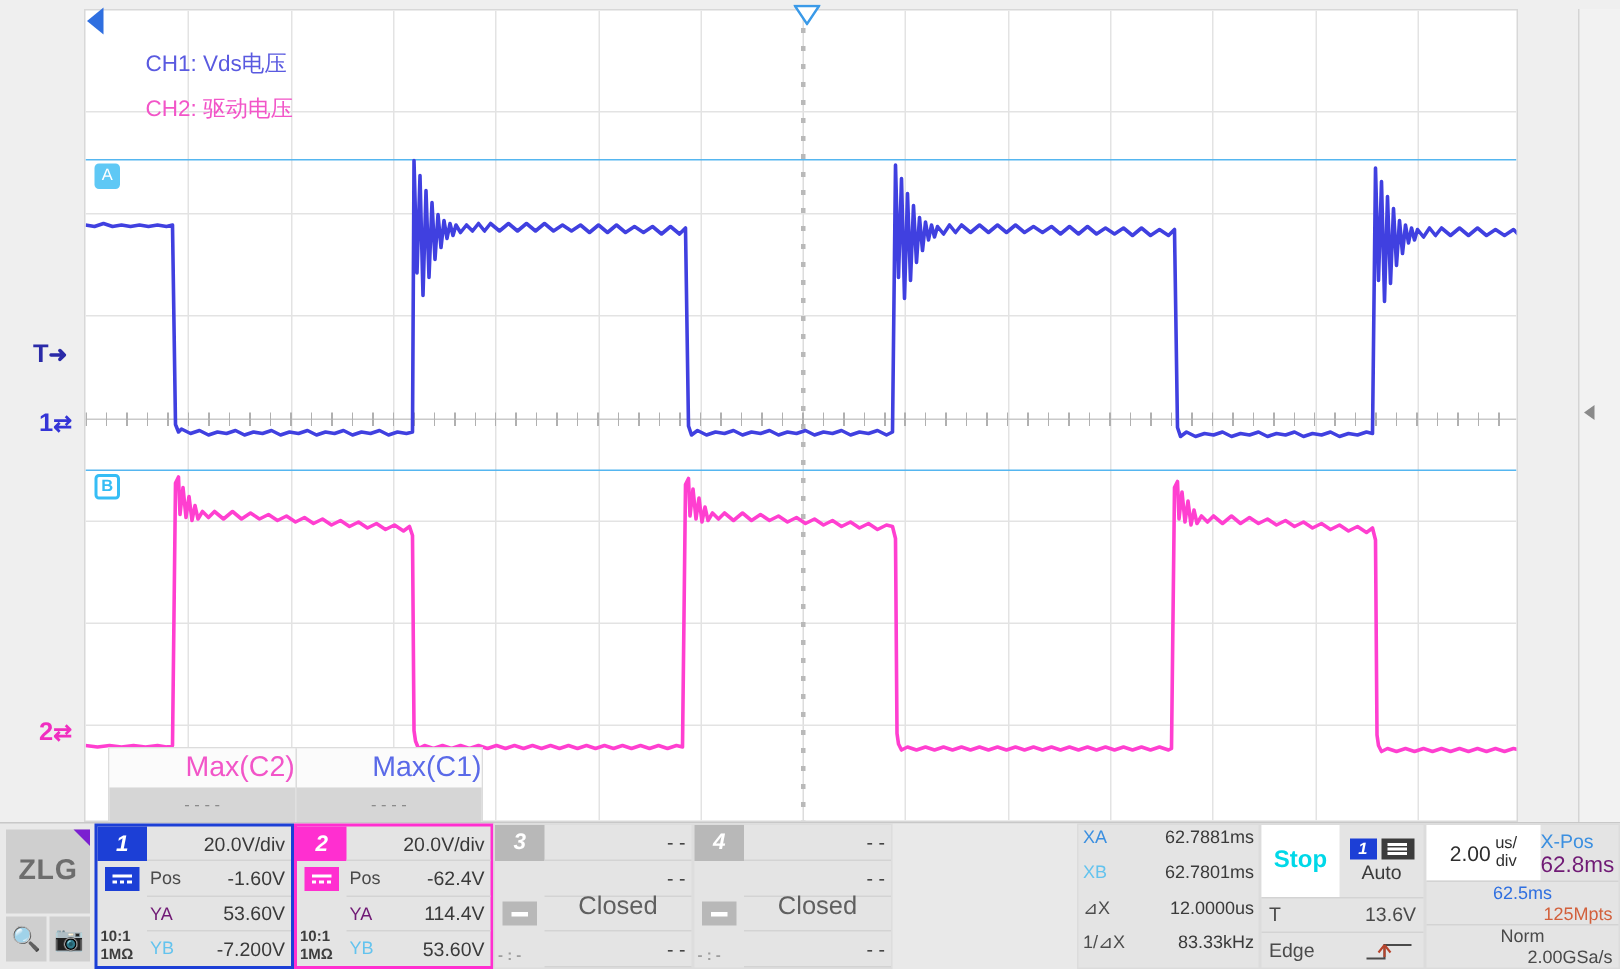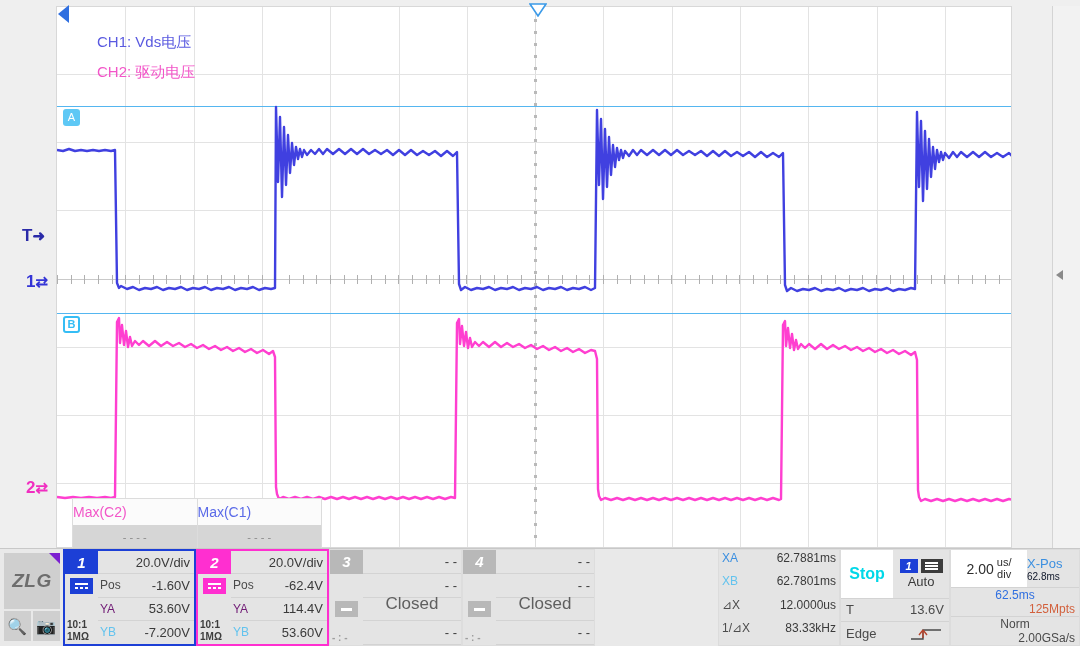--- a/index.html
+++ b/index.html
@@ -85,22 +85,22 @@
 
   
   #meas-strip {
     position: absolute; left: 72px; top: 498px; width: 250px; height: 50px;
     background: #f4f4f4; border: 1px solid #dcdcdc; border-bottom: none;
     display: flex;
   }
   .meas-col { flex: 1; display: flex; flex-direction: column; }
   .meas-col + .meas-col { border-left: 1px solid #dcdcdc; }
   .meas-title {
-    height: 26px; line-height: 26px; text-align: left;
-    font-size: 14px; background: #fbfbfb;
+    height: 26px; line-height: 26px; text-align: right;
+    font-size: 19px; background: #fbfbfb;
   }
   .meas-value {
     flex: 1; text-align: center; font-size: 11px; color: #8b8b8b;
     background: #d6d6d6; line-height: 24px;
   }
   .meas-c2 { color: #f255c8; }
   .meas-c1 { color: #5a6ae8; }
 
   
   #right-panel {
@@ -124,21 +124,21 @@
   }
 
   
   #brand-block {
     width: 63px; padding: 4px 3px 3px 4px;
     display: flex; flex-direction: column; gap: 2px;
   }
   #zlg-logo {
     position: relative; height: 56px; background: #cfcfcf;
     display: flex; align-items: center; justify-content: center;
-    font-size: 19px; font-weight: bold; color: #6d6d6d; letter-spacing: 0.5px; font-style: italic;
+    font-size: 19px; font-weight: bold; color: #6d6d6d; letter-spacing: 0.5px;
   }
   #zlg-corner {
     position: absolute; right: 0; top: 0;
     width: 0; height: 0;
     border-top: 11px solid #7b1fd0;
     border-left: 11px solid transparent;
   }
   #brand-icons { display: flex; gap: 2px; height: 30px; }
   .brand-icon {
     flex: 1; background: #cfcfcf; position: relative; overflow: hidden;
@@ -264,21 +264,21 @@
   }
   #tb-top { grid-row: 1 / span 2; display:flex; align-items:center; }
   #tb-scale {
     width:76px; height:100%; background:#ffffff;
     display:flex;align-items:center;justify-content:center;gap:3px;
   }
   #tb-val { font-size:14px; color:#2e2e2e; }
   #tb-unit { font-size:11px; line-height:1.05; text-align:center; color:#2e2e2e;}
   #tb-right { flex:1; text-align:left; }
   #tb-xpos-label { color:#3b8fe0; font-size:13px; }
-  #tb-xpos-val { color:#0f172a; font-size:10px; }
+  #tb-xpos-val { color:#701a75; font-size:15px; }
   .tb-row { display:flex; align-items:center; padding:0 4px; border-top:1px solid #d3d3d3;flex-direction:column;}
   .tb-row .v { margin-left:auto; }
   .tb-blue { color:#2f6fe0; }
   .tb-red { color:#d2603c; }
 </style>
 </head>
 <body>
 
 <div id="app">
 

